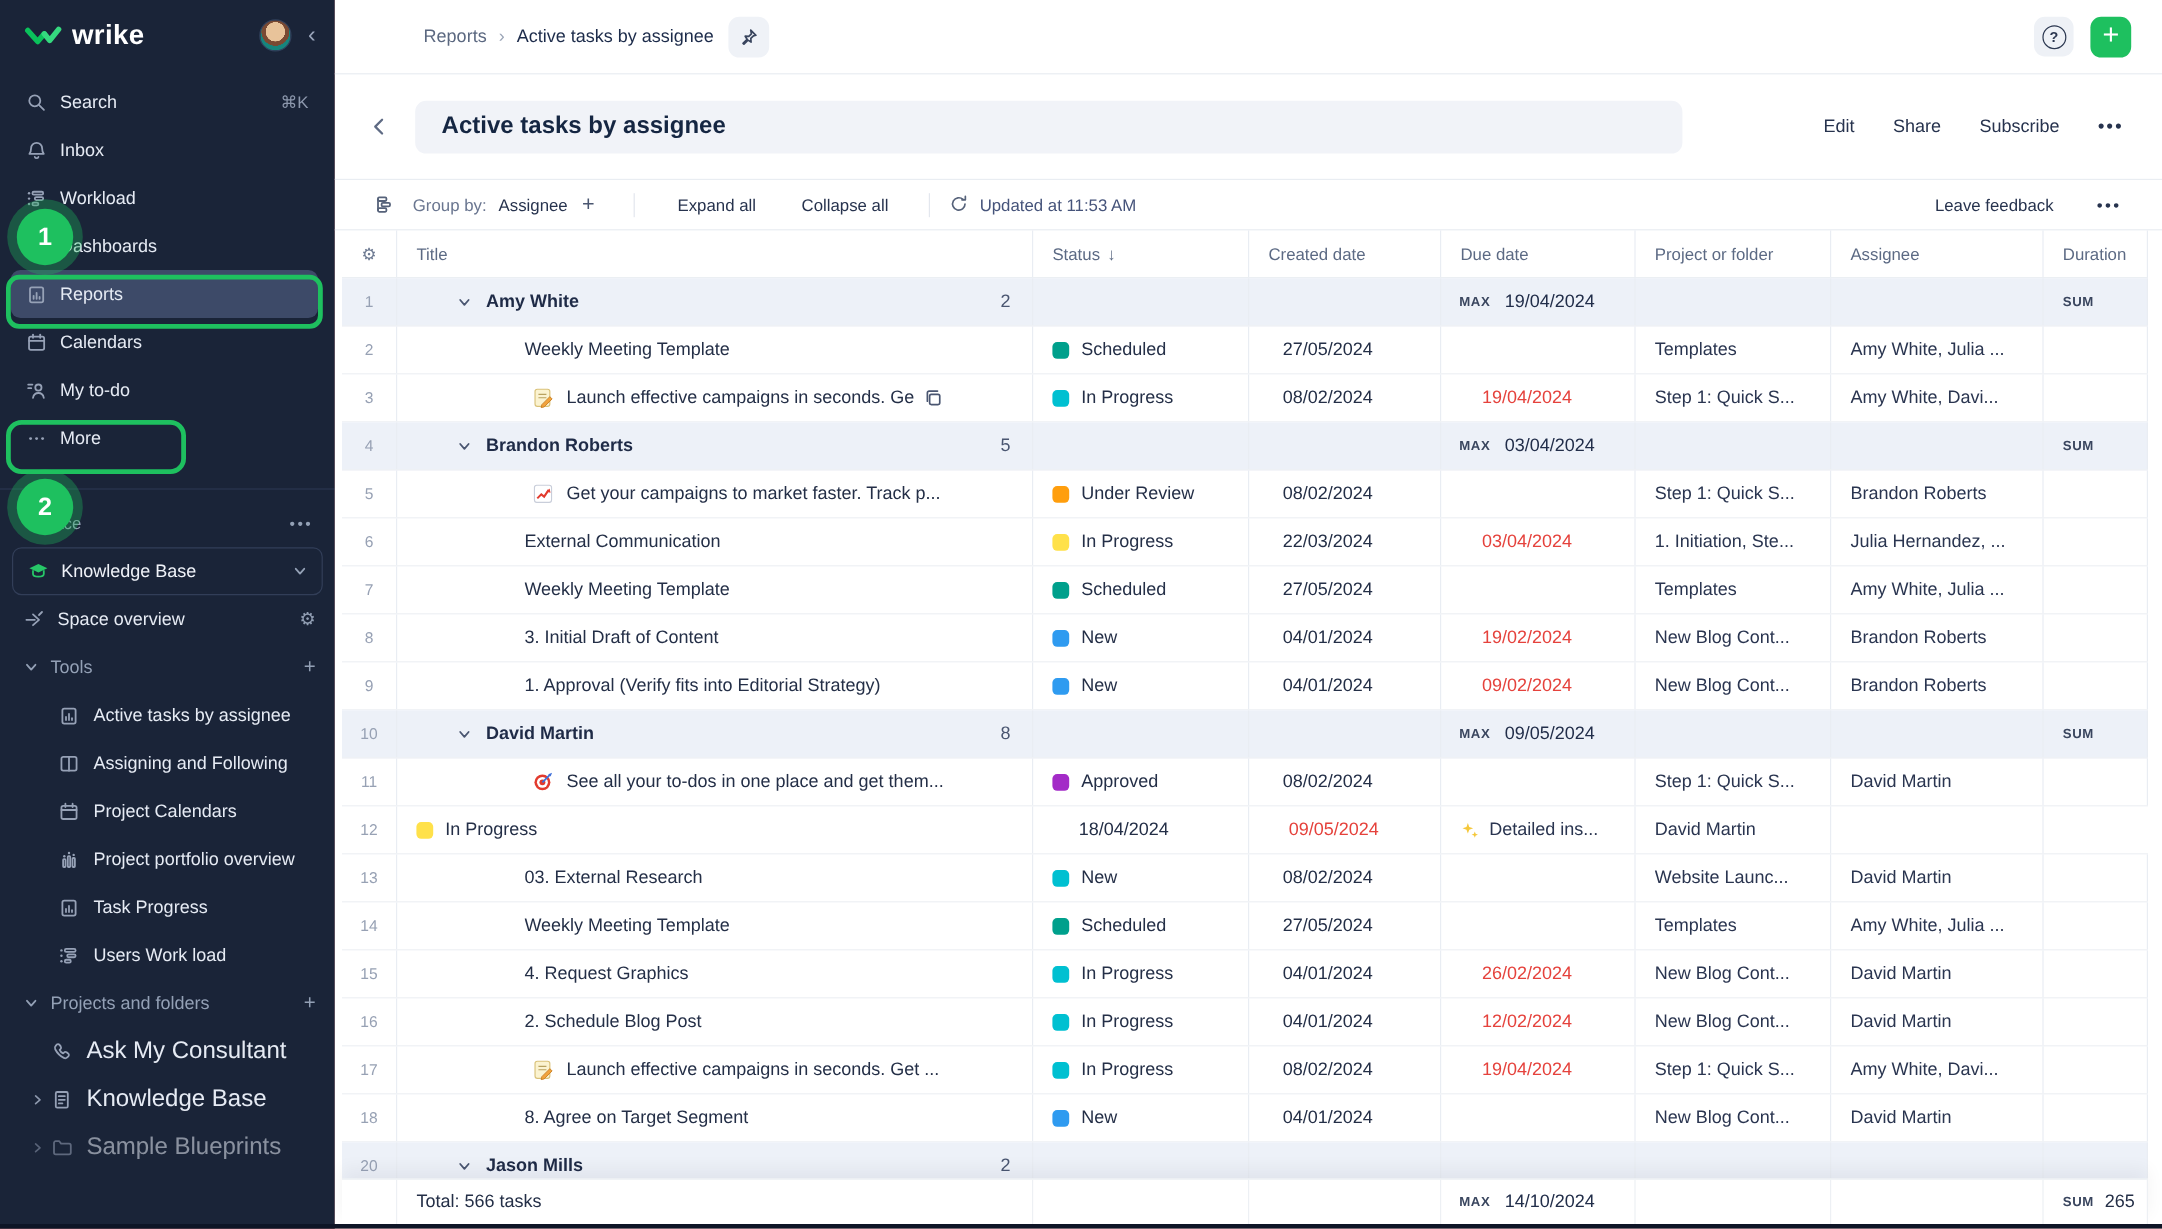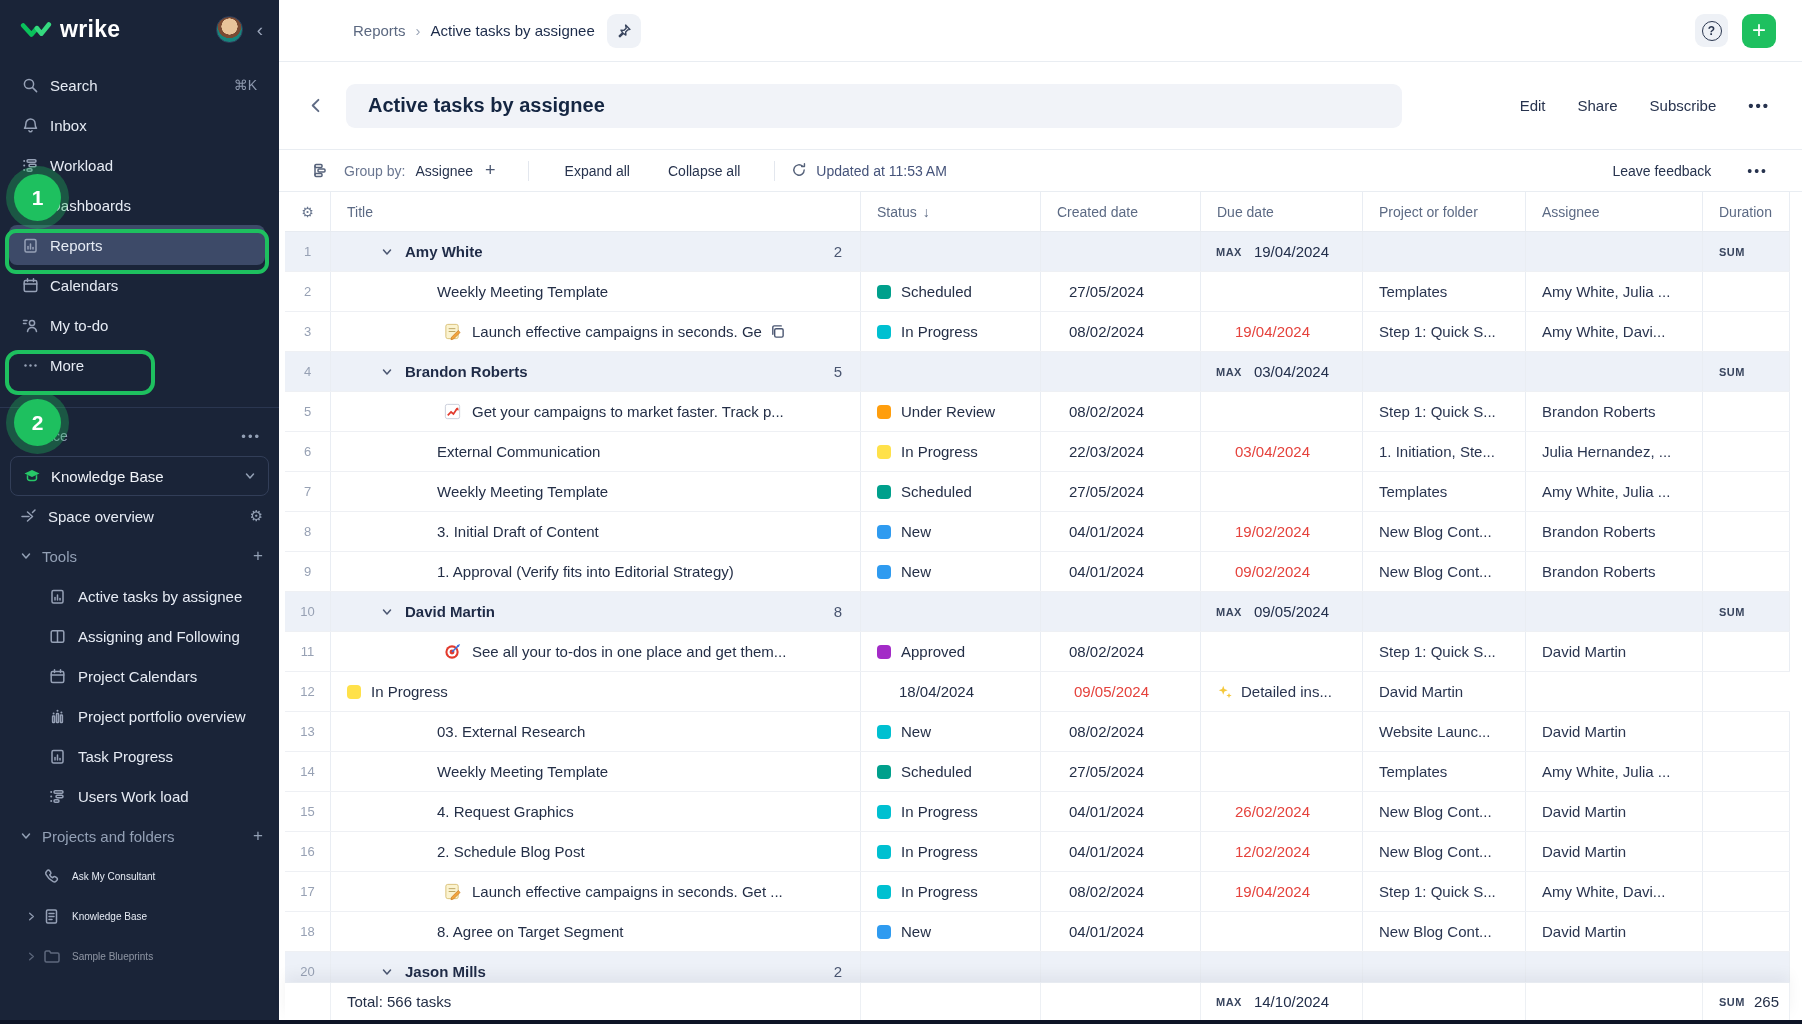--- a/index.html
+++ b/index.html
@@ -32,21 +32,21 @@
   .kb-pill .grow{flex:1;}
   .sb-row{display:flex;align-items:center;height:40px;padding:0 16px 0 20px;font-size:15px;color:#e6ebf4;cursor:pointer;}
   .sb-row .ic{width:17px;height:17px;margin-right:11px;color:#96a1b6;display:inline-flex;}
   .sb-row .grow{flex:1;}
   .sb-head{display:flex;align-items:center;height:40px;padding:0 16px 0 20px;font-size:15px;color:#93a0b5;cursor:pointer;}
   .sb-head .chev{width:12px;height:12px;margin-right:10px;display:inline-flex;color:#93a0b5;}
   .sb-head .grow{flex:1;}
   .plus-g{color:#93a0b5;font-size:17px;}
   .tool-item{display:flex;align-items:center;height:40px;padding-left:49px;font-size:15px;color:#e6ebf4;cursor:pointer;}
   .tool-item .ic{width:17px;height:17px;margin-right:12px;color:#96a1b6;display:inline-flex;}
-  .proj-item{display:flex;align-items:center;height:40px;padding-left:26px;font-size:10px;color:#e6ebf4;cursor:pointer;}
+  .proj-item{display:flex;align-items:center;height:40px;padding-left:26px;font-size:20px;color:#e6ebf4;cursor:pointer;}
   .proj-item .chev{width:11px;height:11px;margin-right:6px;color:#8d98ad;display:inline-flex;}
   .proj-item .chev.empty{visibility:hidden;}
   .proj-item .ic{width:17px;height:17px;margin-right:12px;color:#96a1b6;display:inline-flex;}
   .proj-item.faded{opacity:.55;}
 
   
   .anno-box{position:absolute;border:4px solid var(--accent);border-radius:11px;pointer-events:none;}
   .anno-badge{position:absolute;width:47px;height:47px;border-radius:50%;background:var(--accent);
       color:#fff;font-size:21px;font-weight:bold;display:flex;align-items:center;justify-content:center;
       box-shadow:0 0 0 8px rgba(30,192,95,.33);}

